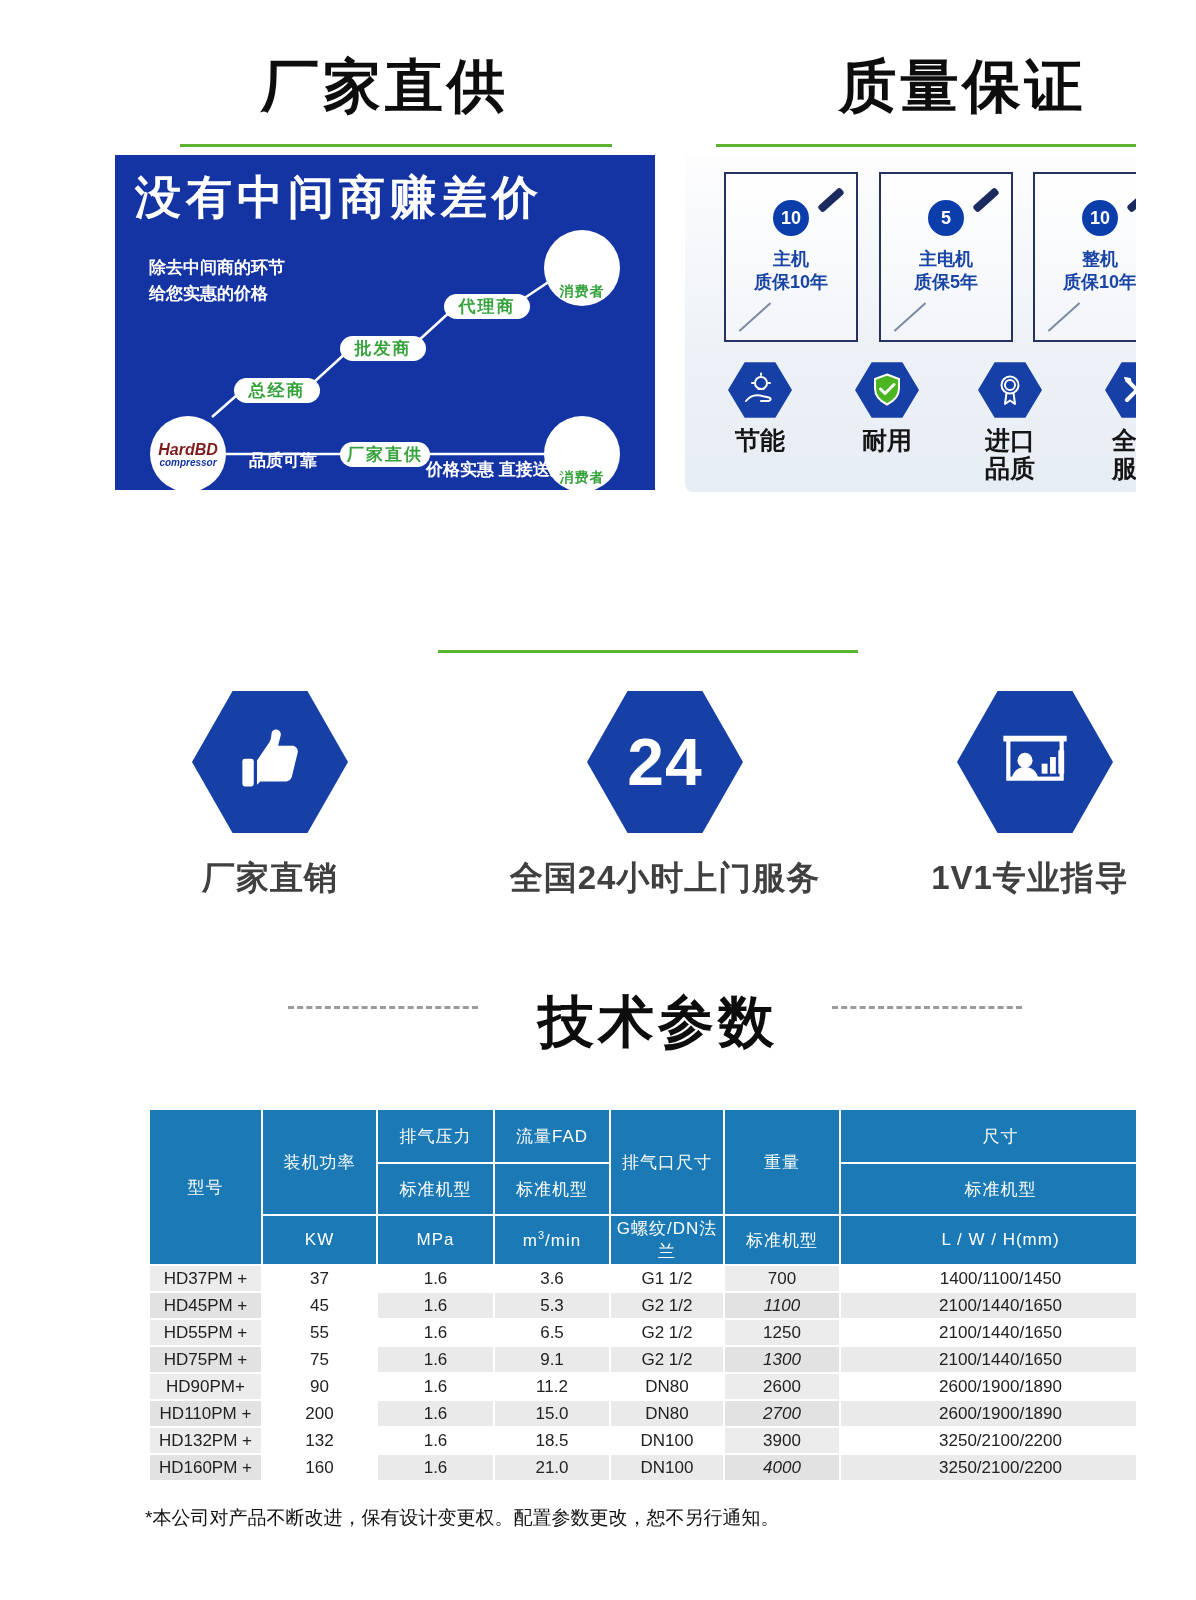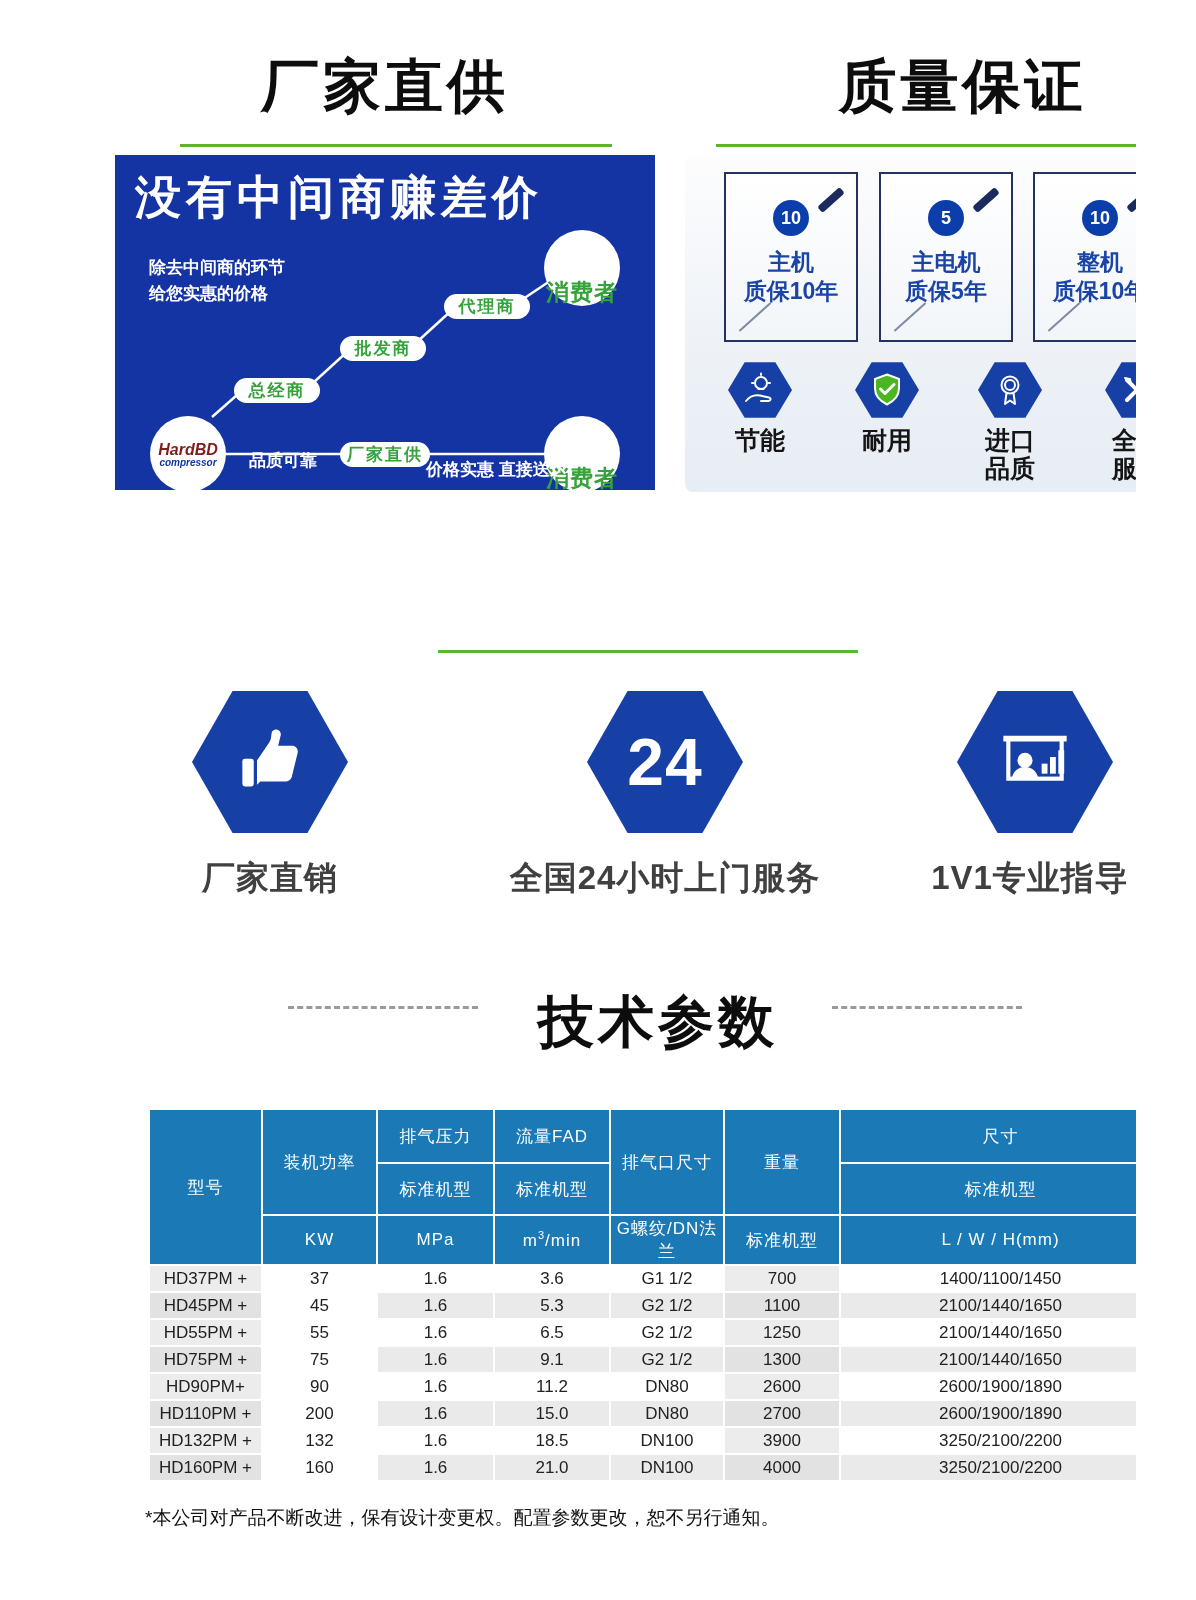--- a/index.html
+++ b/index.html
@@ -10,30 +10,30 @@
   .big-title{position:absolute;font-size:58px;font-weight:800;color:#0d0d0d;text-align:center;letter-spacing:4px;white-space:nowrap;}
   .green-line{position:absolute;height:3px;background:#5cb531;}
 
   
   #supply-panel{position:absolute;left:55px;top:155px;width:540px;height:335px;background:#1434a4;overflow:hidden;}
   #panel-headline{position:absolute;left:20px;top:12px;width:500px;font-size:46px;font-weight:800;color:#fff;letter-spacing:5px;white-space:nowrap;}
   #panel-note{position:absolute;left:34px;top:100px;font-size:17px;font-weight:700;color:#fff;line-height:1.55;}
   .chain-svg{position:absolute;left:0;top:0;}
   .pill{position:absolute;height:25px;background:#fff;border-radius:13px;display:flex;align-items:center;justify-content:center;font-size:17px;font-weight:700;color:#35a23c;letter-spacing:2px;}
   .circle{position:absolute;width:76px;height:76px;border-radius:50%;background:#fff;display:flex;flex-direction:column;align-items:center;justify-content:center;}
-  .circle .consumer-text{font-size:23px;font-weight:800;color:#35a23c;letter-spacing:1px;margin-top:48px;}
+  .circle .consumer-text{font-size:14px;font-weight:800;color:#35a23c;letter-spacing:1px;margin-top:48px;}
   #logo-circle .l1{font-size:16px;font-weight:800;font-style:italic;color:#7f1d1d;letter-spacing:0;}
   #logo-circle .l2{font-size:10px;font-weight:700;font-style:italic;color:#1434a4;margin-top:-2px;}
   .panel-caption{position:absolute;font-size:17px;font-weight:700;color:#fff;white-space:nowrap;}
 
   
   #quality-card{position:absolute;left:625px;top:155px;width:555px;height:337px;background:linear-gradient(180deg,#fdfdfe 0%,#eef2f7 55%,#e7edf4 100%);border-radius:0 0 8px 8px;}
   .warranty-card{position:absolute;top:17px;width:134px;height:170px;background:linear-gradient(180deg,#ffffff 0%,#f2f5f9 100%);border:2px solid #25325f;box-sizing:border-box;}
   .warranty-badge{position:absolute;left:50%;transform:translateX(-50%);top:26px;width:36px;height:36px;border-radius:50%;background:#0b3eaa;color:#fff;font-size:18px;font-weight:800;display:flex;align-items:center;justify-content:center;}
-  .warranty-text{position:absolute;left:0;top:74px;width:100%;text-align:center;font-size:23px;font-weight:800;color:#1a45a5;line-height:1.25;}
+  .warranty-text{position:absolute;left:0;top:74px;width:100%;text-align:center;font-size:18px;font-weight:800;color:#1a45a5;line-height:1.25;}
   .slash-thick{position:absolute;right:10px;top:22px;width:30px;height:8px;background:#1b2b5e;border-radius:3px;transform:rotate(-42deg);}
   .slash-thin{position:absolute;left:8px;bottom:22px;width:42px;height:2px;background:#7d8aa3;transform:rotate(-42deg);}
 
   .hexagon{background:#1740a6;clip-path:polygon(26% 2%,74% 2%,100% 50%,74% 98%,26% 98%,0% 50%);display:flex;align-items:center;justify-content:center;}
   .feature{position:absolute;width:110px;text-align:center;}
   .feature .hexagon{width:64px;height:58px;margin:0 auto;}
   .feature-label{margin-top:7px;font-size:25px;font-weight:700;color:#151515;line-height:1.12;}
   .feature-label div:empty{display:none;}
 
   
@@ -49,21 +49,21 @@
   #spec-table td{font-size:17px;color:#222;border:2px solid #fff;text-align:center;height:25px;padding:0 2px;white-space:nowrap;}
   #spec-table sup{font-size:11px;}
   tr.h1 th{height:50px;}
   tr.h2 th{height:48px;}
   tr.h3 th{height:46px;}
   tr.odd td{background:#fff;}
   tr.even td{background:#eaeaea;}
   tr.odd td.col0{background:#ececec;}
   tr.even td.col0{background:#e2e2e2;}
   tr.odd td.col5{background:#ececec;}
-  tr.even td.col5{background:#e2e2e2;}
+  tr.even td.col5{background:#e2e2e2;font-style:italic;}
   tr.even td.col1{background:#fff;}
   #footnote{position:absolute;left:85px;top:1505px;font-size:19px;color:#111;}
 </style>
 </head>
 <body>
 
 <div id="page">
 
   <div class="big-title" style="left:55px;top:48px;width:540px;">厂家直供</div>
   <div class="green-line" style="left:120px;top:144px;width:432px;"></div>

